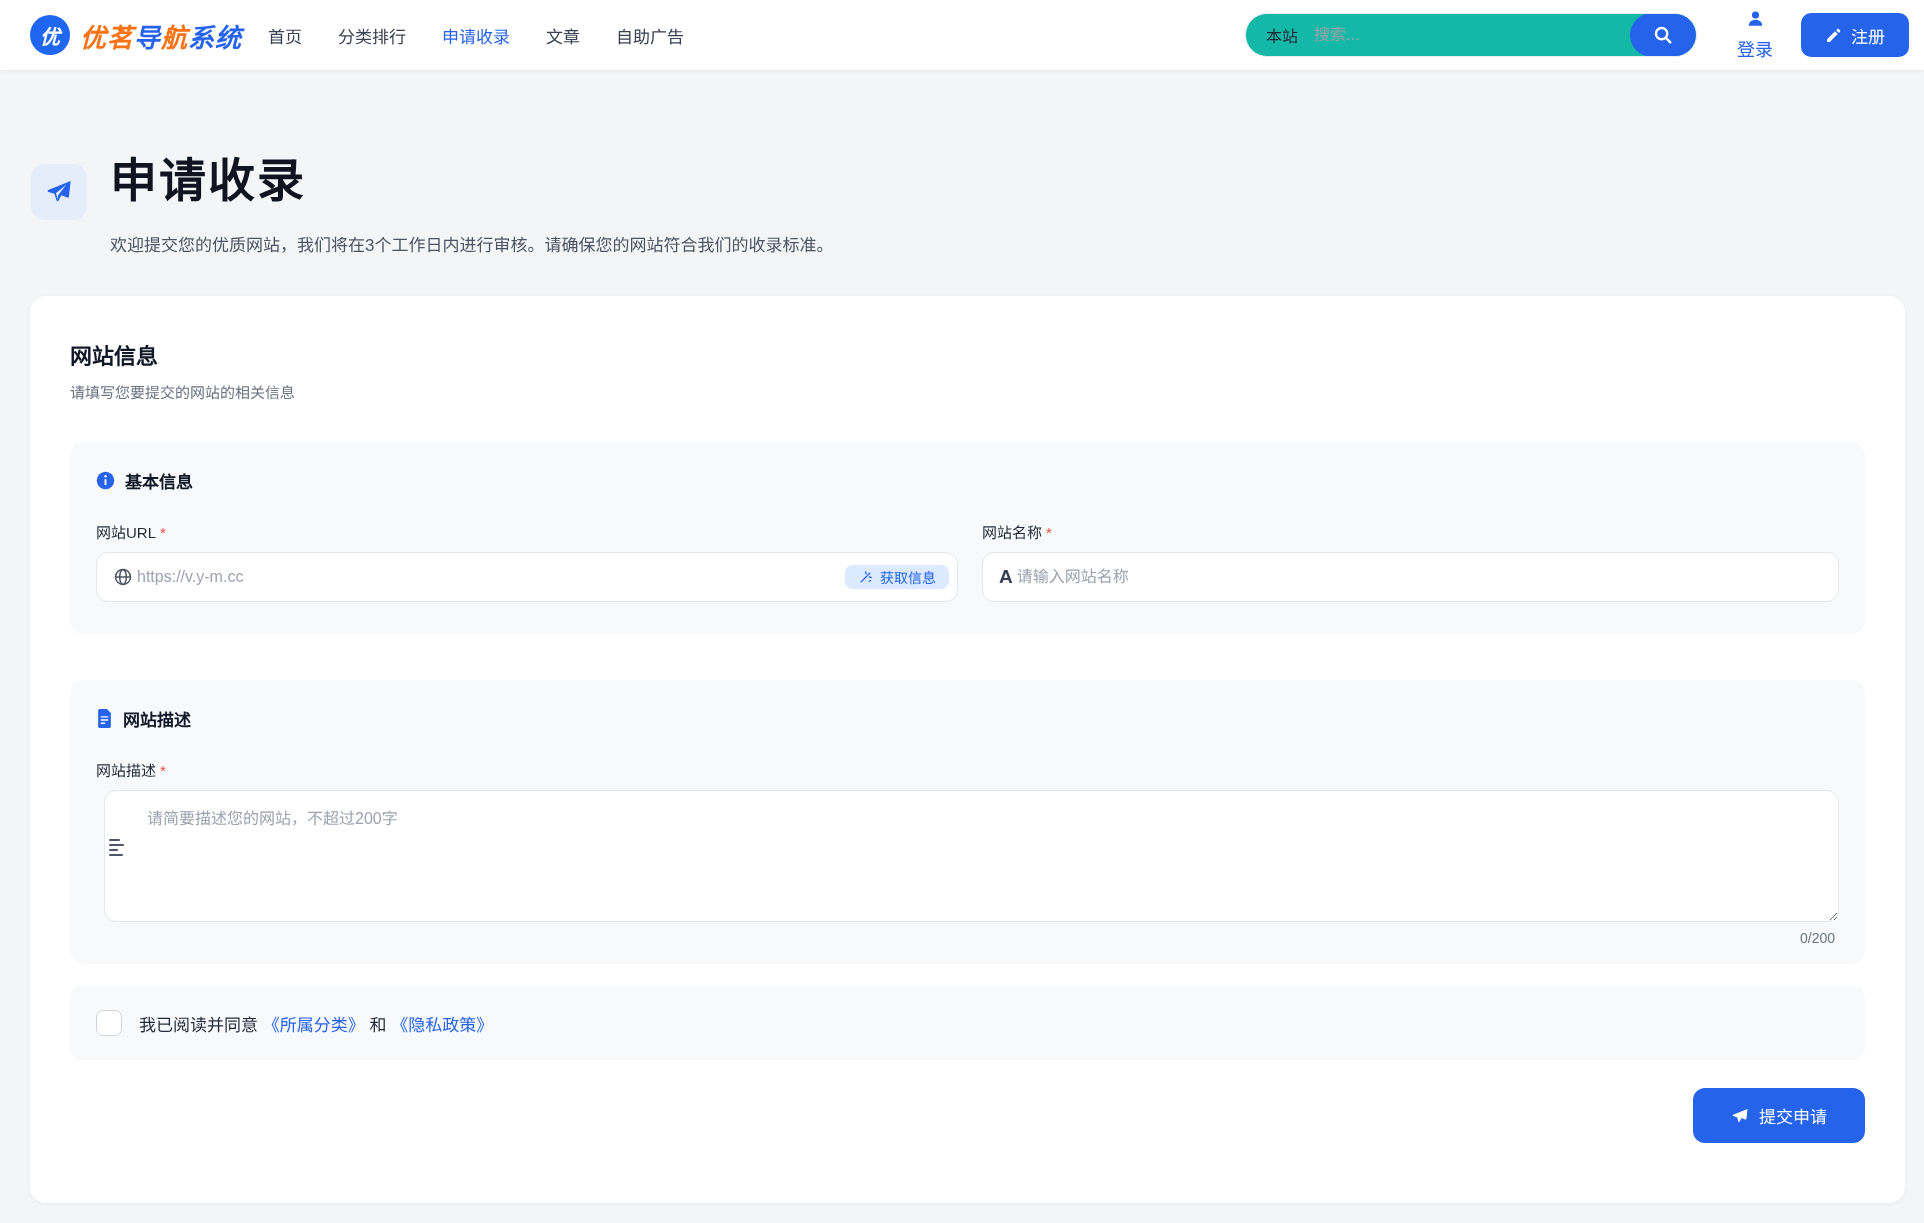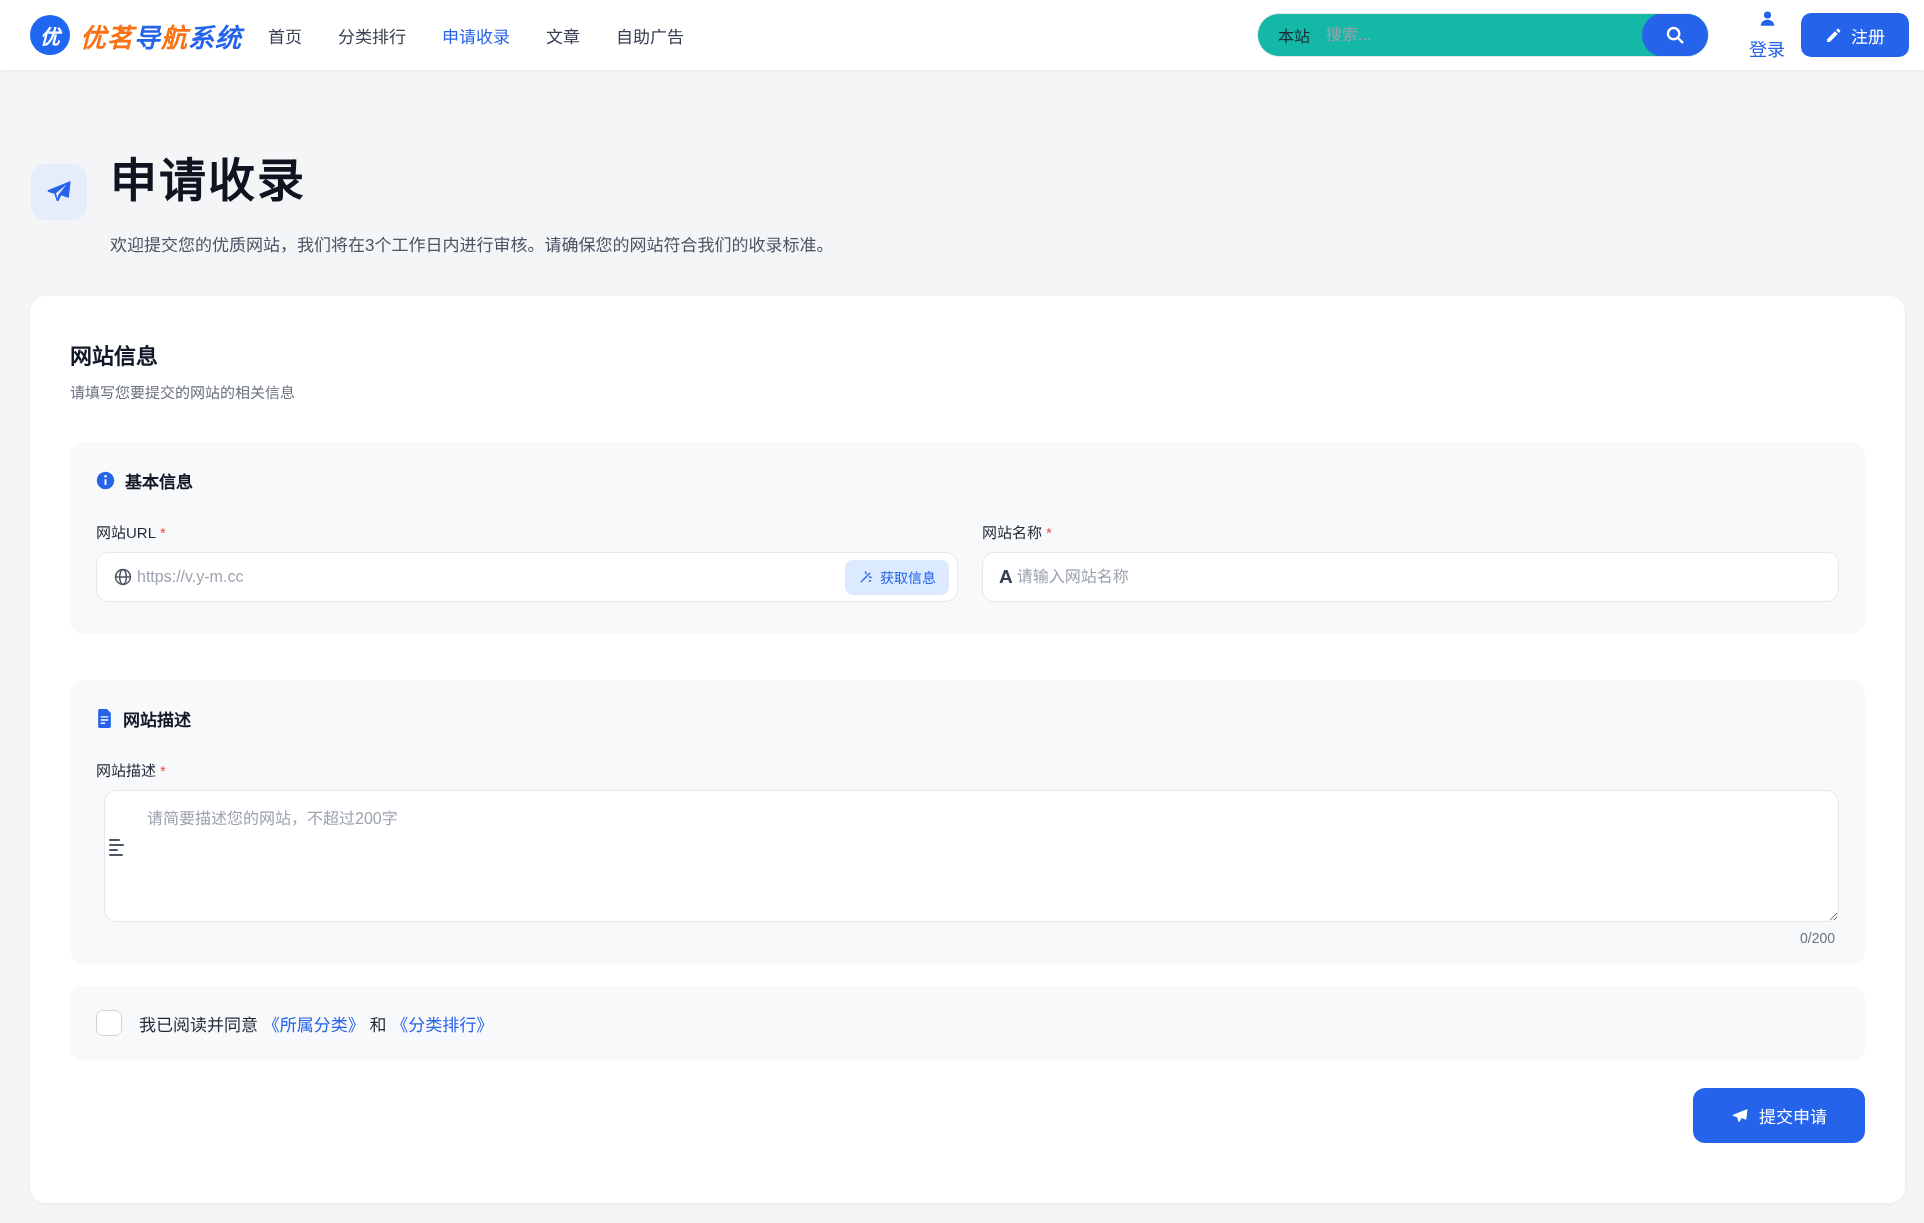--- a/index.html
+++ b/index.html
@@ -40,21 +40,21 @@
     font-size:16px; color:#374151; font-family:"Liberation Sans",sans-serif;
   }
   .search-input::placeholder { color:#9aa1ab; }
   .search-btn {
     width:66px; height:44px; border:none; border-radius:22px; background:#2563eb;
     display:flex; align-items:center; justify-content:center; cursor:pointer; flex:0 0 auto;
   }
   .login { display:flex; align-items:center; gap:7px; margin-left:40px; color:#2563eb;
     font-size:18px; text-decoration:none; cursor:pointer; white-space:nowrap;flex-direction:column; }
   .register-btn {
-    margin-left:16px; height:44px; padding:0 24px; border:none; border-radius:10px;
+    margin-left:28px; height:44px; padding:0 24px; border:none; border-radius:10px;
     background:#2563eb; color:#fff; font-size:17px; display:flex; align-items:center;
     gap:9px; cursor:pointer; font-family:"Liberation Sans",sans-serif; white-space:nowrap;
   }
   
   .hero { position:relative; padding:72px 30px 40px 110px; }
   .hero-icon {
     position:absolute; left:31px; top:94px; width:56px; height:56px;
     border-radius:14px; background:#e5edfb; display:flex; align-items:center; justify-content:center;
   }
   .hero-title { font-size:47px; font-weight:800; color:#0f1420; letter-spacing:2px; }
@@ -78,21 +78,21 @@
     background:#fff; border:1px solid #e5e7eb; border-radius:12px; height:50px;
     display:flex; align-items:center; padding:0 8px 0 16px;
   }
   .input-wrap input {
     flex:1; border:none; outline:none; font-size:16px; color:#374151;
     margin-left:4px; background:transparent; font-family:"Liberation Sans",sans-serif; min-width:0;
   }
   .input-wrap input::placeholder { color:#9ca3af; }
   .fetch-btn {
     border:none; background:#dbeafe; color:#2563eb; font-size:14px; border-radius:8px;
-    height:35px; padding:0 13px; display:flex; align-items:center; gap:7px; cursor:pointer;
+    height:24px; padding:0 13px; display:flex; align-items:center; gap:7px; cursor:pointer;
     font-family:"Liberation Sans",sans-serif; white-space:nowrap;
   }
   .cat-field { margin-top:26px; width:862px; }
   .select-wrap {
     background:#e7e9ed; border-radius:10px; height:52px; display:flex; align-items:center;
     padding:0 20px 0 18px; cursor:pointer;
   }
   .select-wrap .sel-text { margin-left:14px; font-size:16px; color:#374151; flex:1; }
   .desc-label { margin-top:28px; }
   .textarea-wrap { position:relative;padding-left:8px; }
@@ -269,21 +269,21 @@
           <rect x="0" y="11" width="9" height="2" rx="1" fill="#4b5563"></rect>
           <rect x="0" y="16" width="14" height="2" rx="1" fill="#4b5563"></rect>
         </svg>
       </span>
     </div>
     <div class="counter">0/200</div>
   </div>
 
   <div class="agree-panel">
     <div class="checkbox"></div>
-    <div class="agree-text"><span>我已阅读并同意 </span><a>《所属分类》</a><span> 和 </span><a>《分类排行》</a></div>
+    <div class="agree-text"><span>我已阅读并同意 </span><a>《所属分类》</a><span> 和 </span><a>《隐私政策》</a></div>
   </div>
 
   <div class="submit-row">
     <button class="submit-btn">
       <span class="icon">
         <svg width="18" height="18" viewBox="0 0 24 24" fill="#ffffff">
           <path d="M22 2.5 2.8 10.2c-.8.3-.8 1.4.1 1.7l5.2 1.7 1.8 5.6c.3.9 1.4.9 1.8.1l2.3-4.6 5.1 2.1c.6.3 1.3-.1 1.4-.8L22 2.5z"></path>
         </svg>
       </span>
       <span>提交申请</span>

